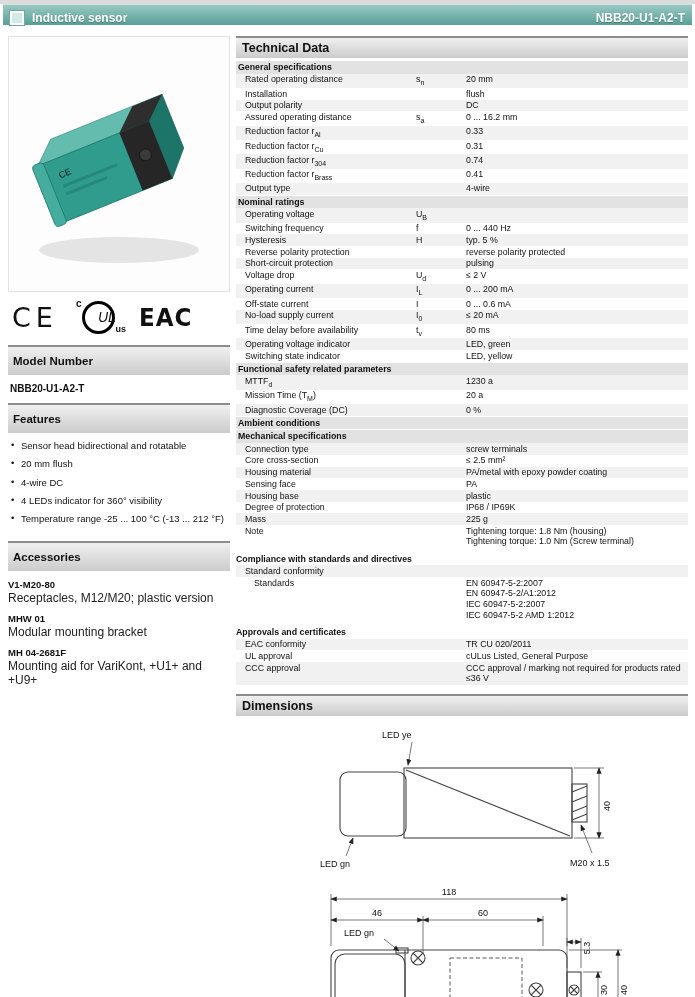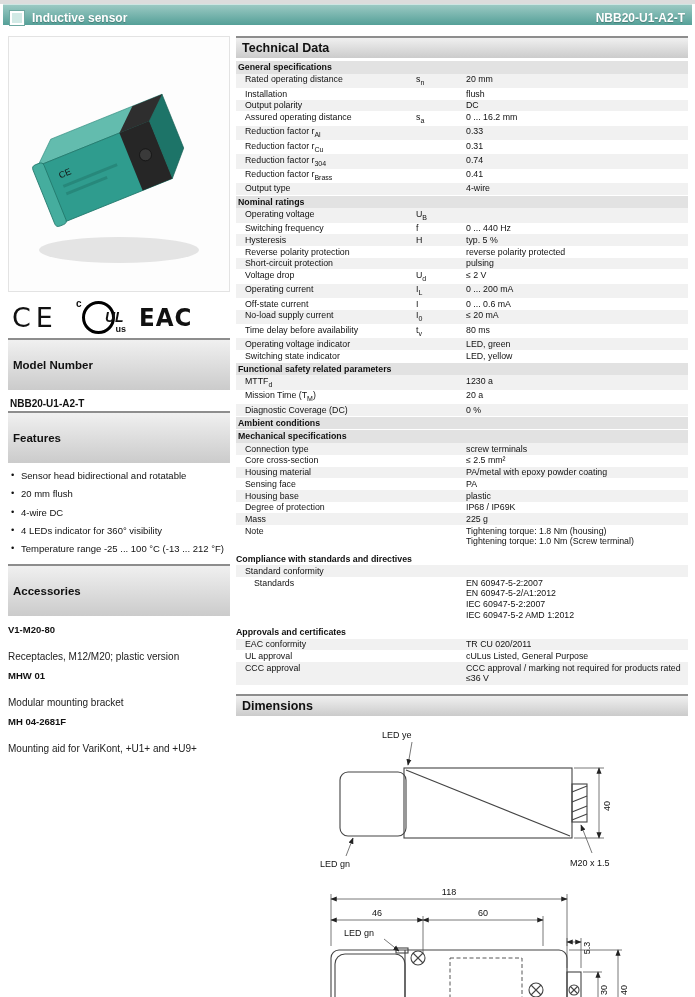--- a/index.html
+++ b/index.html
@@ -14,31 +14,31 @@
     box-shadow:0 0 0 1px #6fa9a2;margin-right:8px;flex:0 0 auto}
   .ptitle{font-weight:bold;font-size:12px;color:#fff;flex:1;text-shadow:0 1px 1px rgba(0,0,0,.25)}
   .pmodel{font-weight:bold;font-size:12px;color:#fff;text-shadow:0 1px 1px rgba(0,0,0,.25)}
 
   .leftcol{position:absolute;left:8px;top:36px;width:222px}
   .photo{height:256px;border:1px solid #e3e3e3;background:#fdfdfd;display:flex;align-items:center;justify-content:center}
   .certs{display:flex;align-items:center;gap:24px;padding:8px 4px 4px;height:46px}
   .ce{font-size:27px;letter-spacing:5px;font-family:"DejaVu Sans",sans-serif}
   .ulmark{position:relative;width:33px;height:33px;border:3px solid #000;border-radius:50%}
   .ulmark .c{position:absolute;left:-9px;top:-6px;font-size:10px;font-weight:bold}
-  .ulmark .ul{position:absolute;left:20px;top:5px;font-weight:bold;font-style:italic;font-size:14px}
+  .ulmark .ul{position:absolute;left:13px;top:5px;font-weight:normal;font-style:italic;font-size:14px}
   .ulmark .us{position:absolute;right:-14px;bottom:-3px;font-size:9px;font-weight:bold}
   .eac{font-size:23px;font-weight:bold;font-family:"DejaVu Sans",sans-serif;letter-spacing:1px;transform:scaleY(1.08)}
   .side-hdr{background:linear-gradient(#f0f0f0,#cbcbcb);border-top:2px solid #8d8d8d;
-    font-weight:bold;font-size:11.5px;padding:19px 5px;}
+    font-weight:bold;font-size:11.5px;padding:8px 5px;margin-top:7px}
   .model-value{font-weight:bold;font-size:10px;padding:8px 2px 2px}
   ul.features{list-style:none;padding:7px 2px 2px}
   ul.features li{position:relative;padding-left:11px;font-weight:normal;font-size:9.5px;line-height:1.3;margin-bottom:6px}
   ul.features li::before{content:"\2022";position:absolute;left:1px;top:-1px}
   .acc-name{font-weight:bold;font-size:9.5px;margin-top:8px}
-  .acc-desc{font-size:10px;margin-top:16px;color:#222}
+  .acc-desc{font-size:12px;margin-top:1px;color:#222}
 
   .rightcol{position:absolute;left:236px;top:36px;width:452px}
   .tech-hdr{background:linear-gradient(#f0f0f0,#cbcbcb);border-top:2px solid #8d8d8d;
     font-weight:bold;font-size:12.5px;padding:3px 6px}
   #tech-table{margin-top:3px;font-size:8.8px;line-height:1.22}
   .sec-hdr{font-weight:bold;background:#e2e2e2;padding:1px 2px;margin-top:1px}
   .sec-hdr.plain{background:transparent;margin-top:5px;padding-left:0}
   .row{display:flex;padding:.5px 0}
   .row.odd{background:#f1f1f1}
   .c-label{flex:0 0 180px;padding-left:9px}

